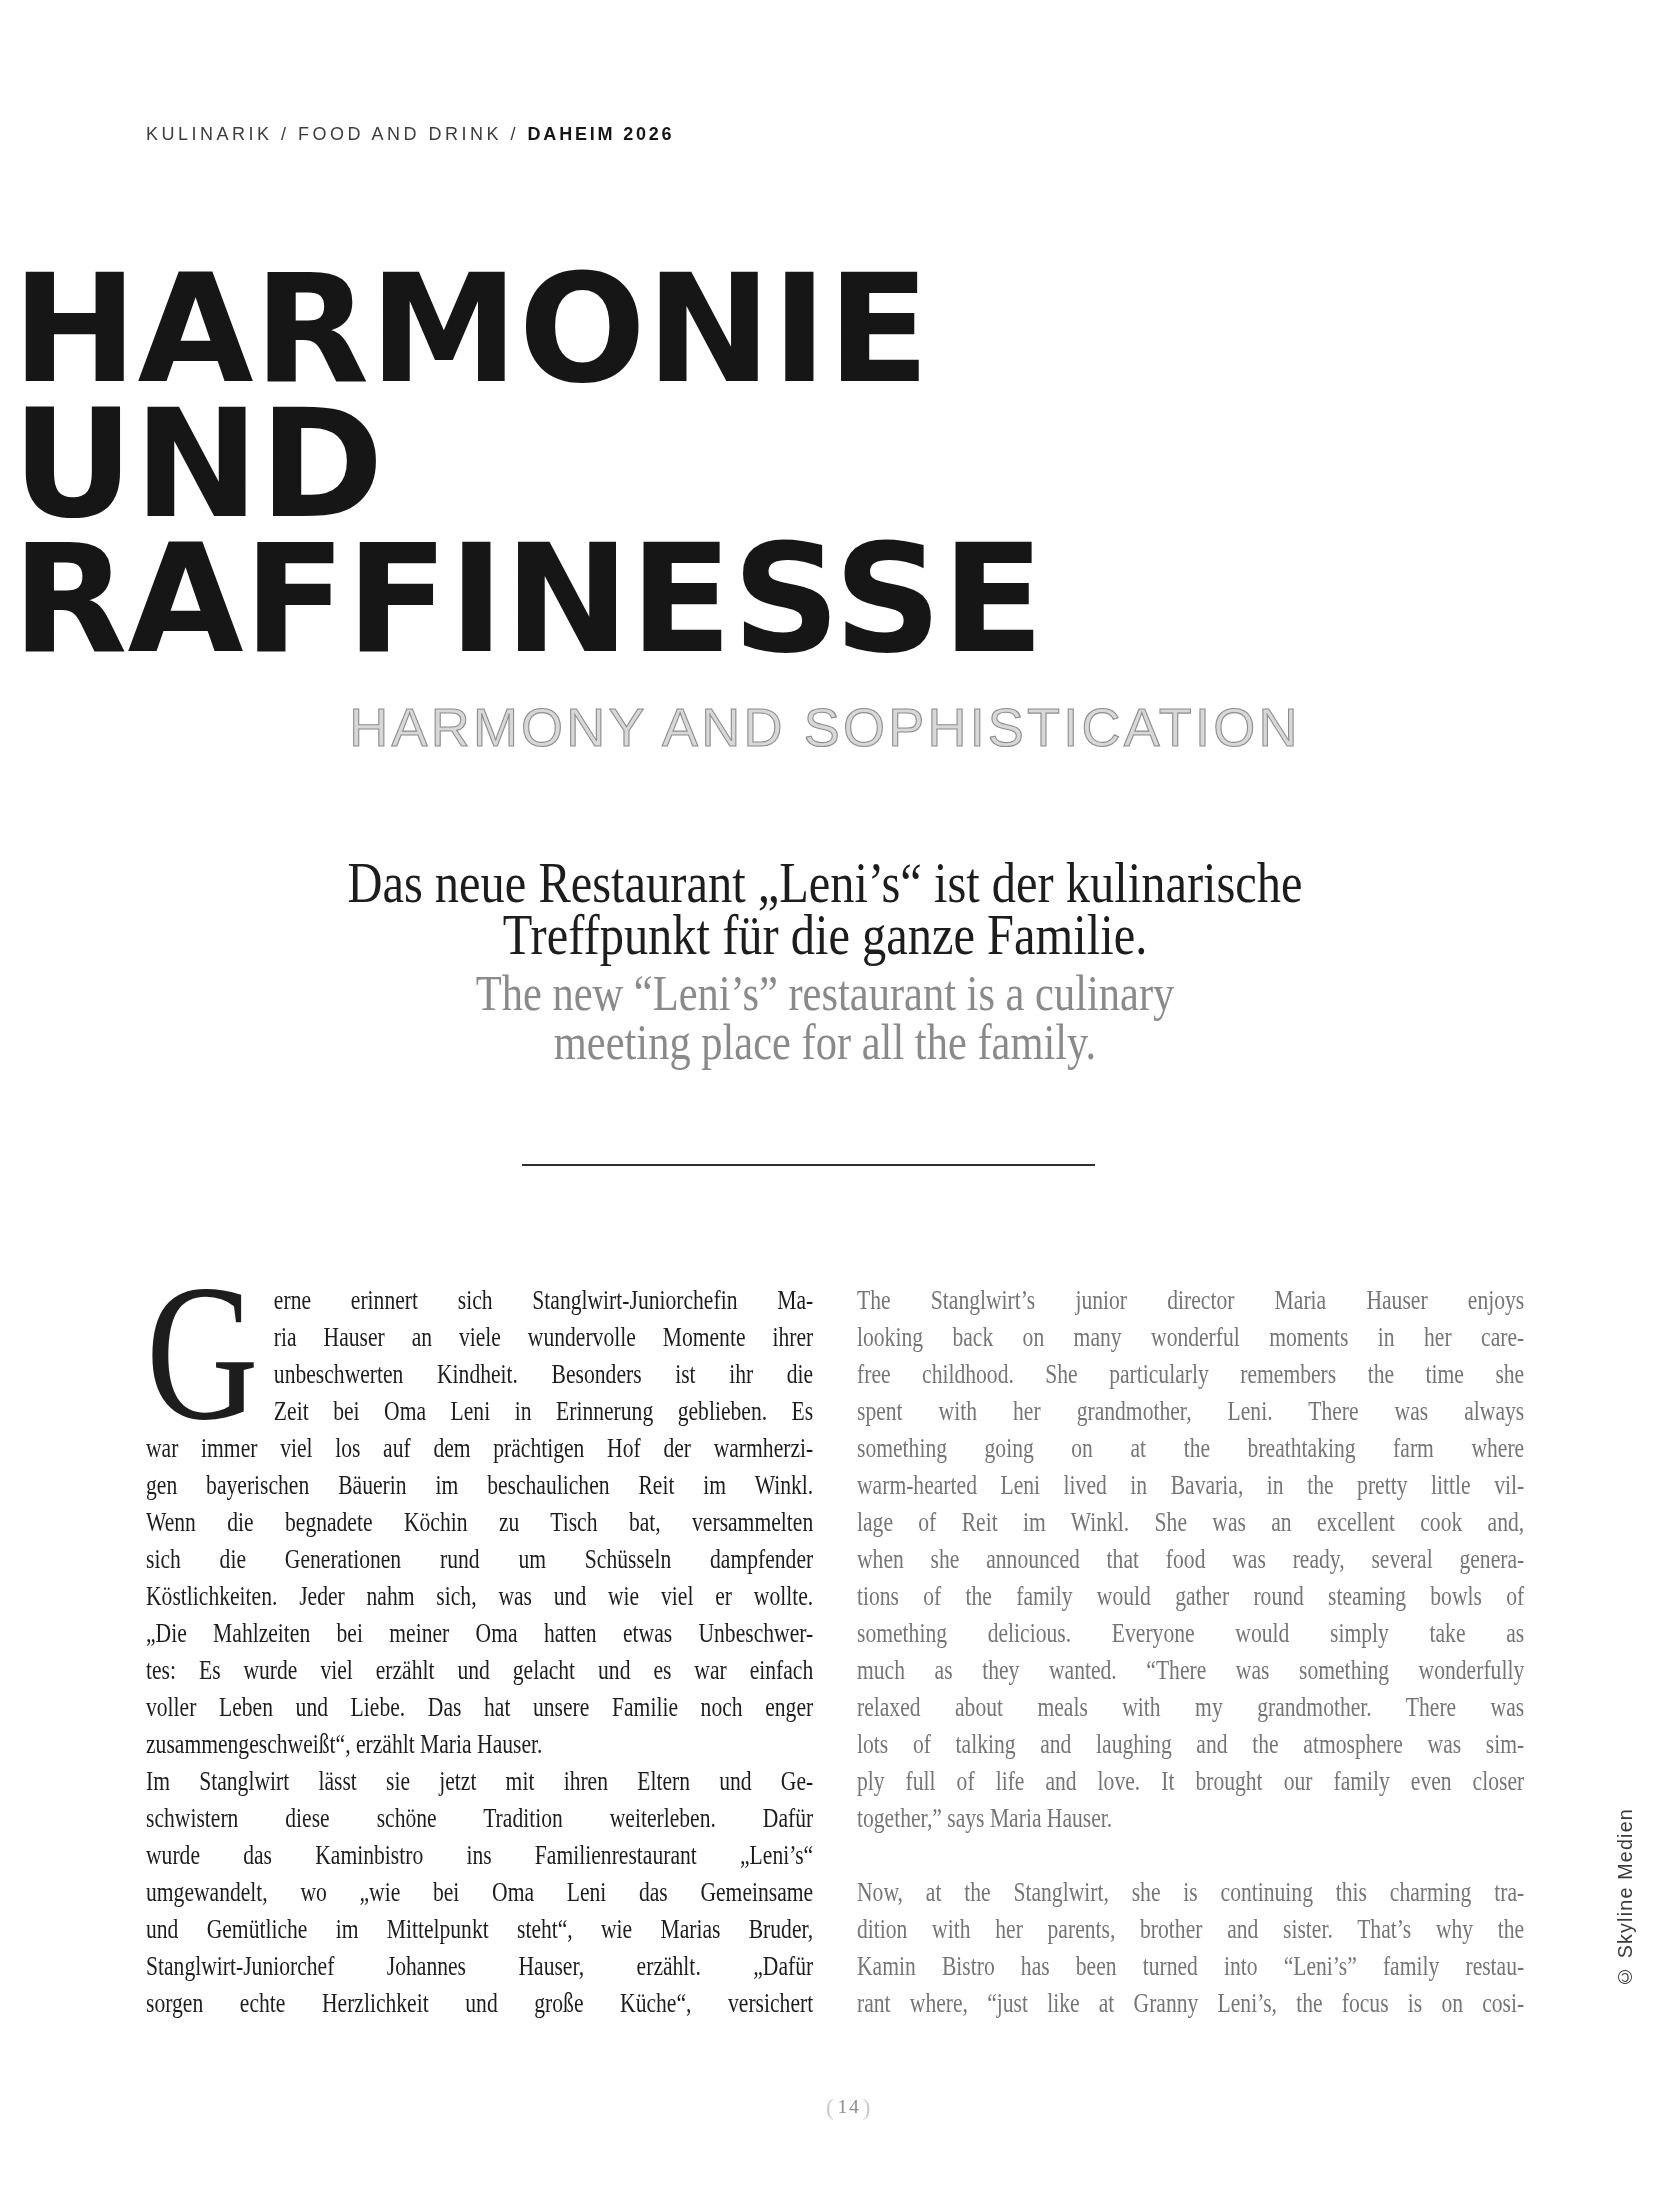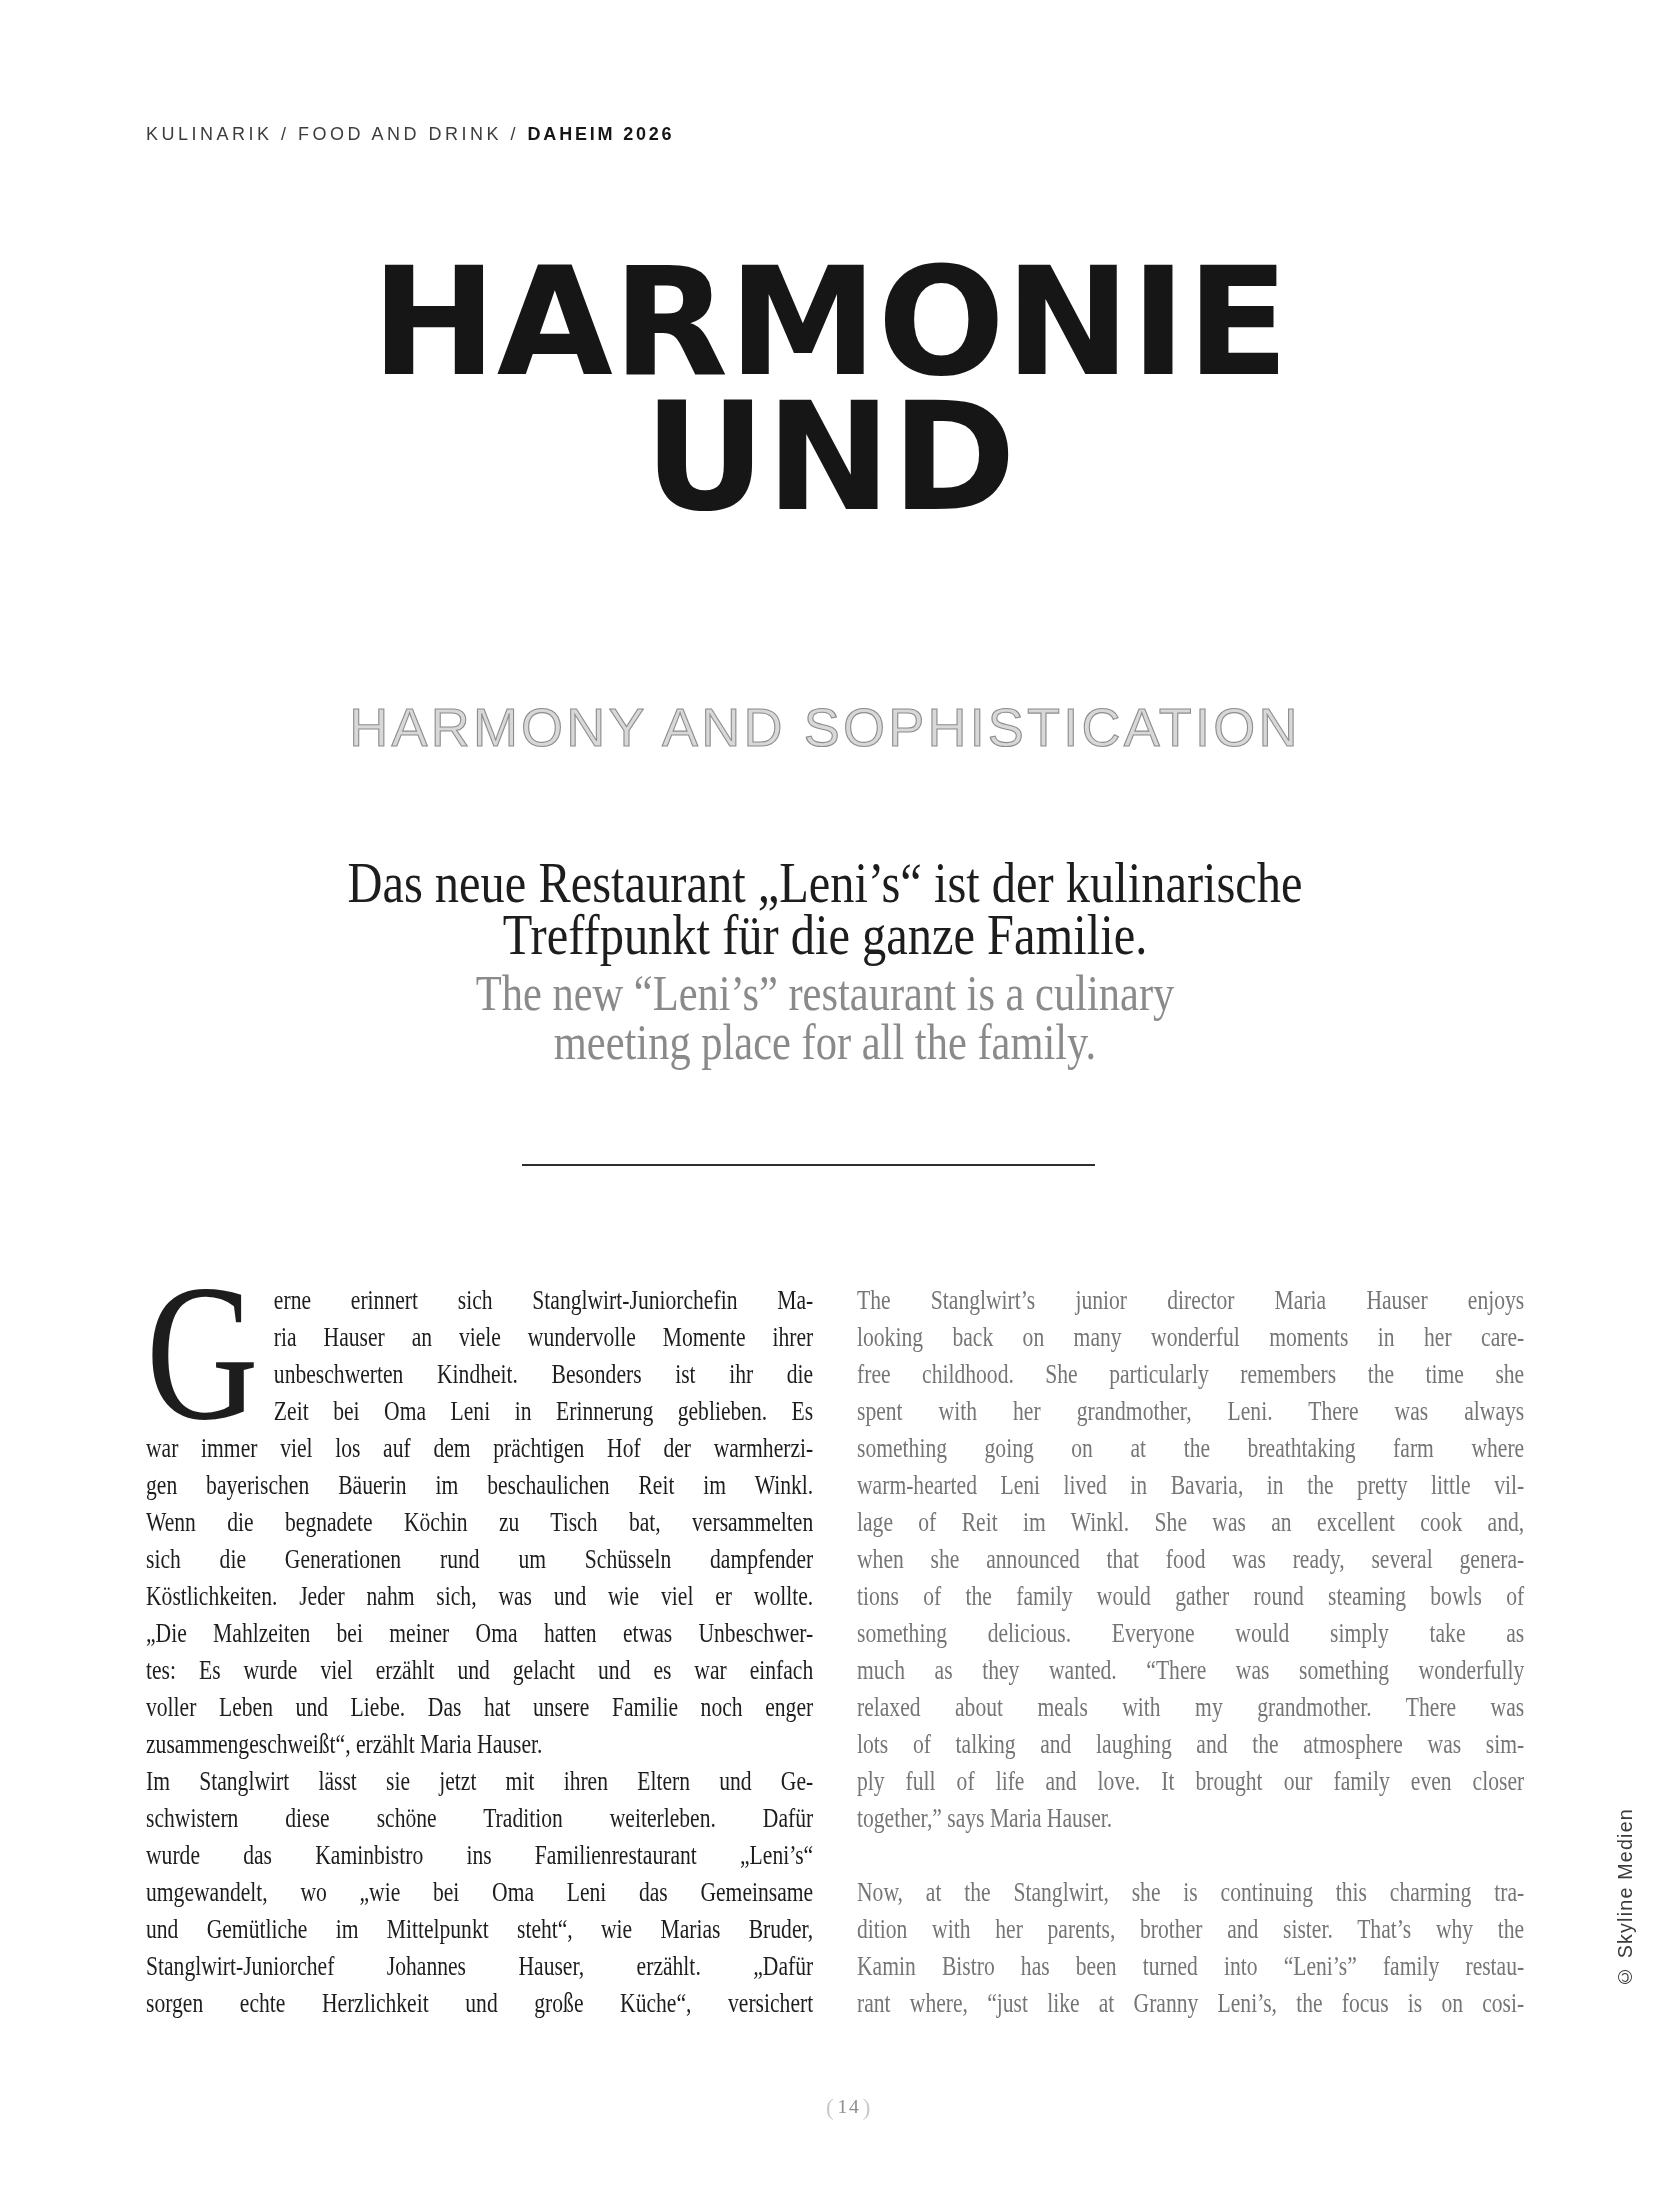--- a/index.html
+++ b/index.html
@@ -28,22 +28,21 @@
     font-weight: 700;
     letter-spacing: 2.8px;
   }
 
   
   .headline {
     position: absolute;
     top: 250px;
     left: 0;
     width: 100%;
-    margin: 5px;
-    text-align: center;
+    margin: 12px;
     font-family: "DejaVu Sans", sans-serif;
     font-weight: 800;
     font-size: 150px;
     line-height: 135px;
     letter-spacing: 0px;
     color: var(--headline, #161616);
   }
   .headline .hl { display: block; }
 
   
@@ -168,20 +167,21 @@
 
 <main class="page">
 
   <header class="kicker">
     <span>KULINARIK / FOOD AND DRINK / </span><strong>DAHEIM 2026</strong>
   </header>
 
   <h1 class="headline">
     <span class="hl">HARMONIE</span>
     <span class="hl">UND</span>
+    <span class="hl">RAFFINESSE</span>
   </h1>
 
   <h2 class="subhead">HARMONY AND SOPHISTICATION</h2>
 
   <div class="lede">
     <p class="lede-de">
       <span>Das neue Restaurant „Leni’s“ ist der kulinarische</span>
       <span>Treffpunkt für die ganze Familie.</span>
     </p>
     <p class="lede-en">

